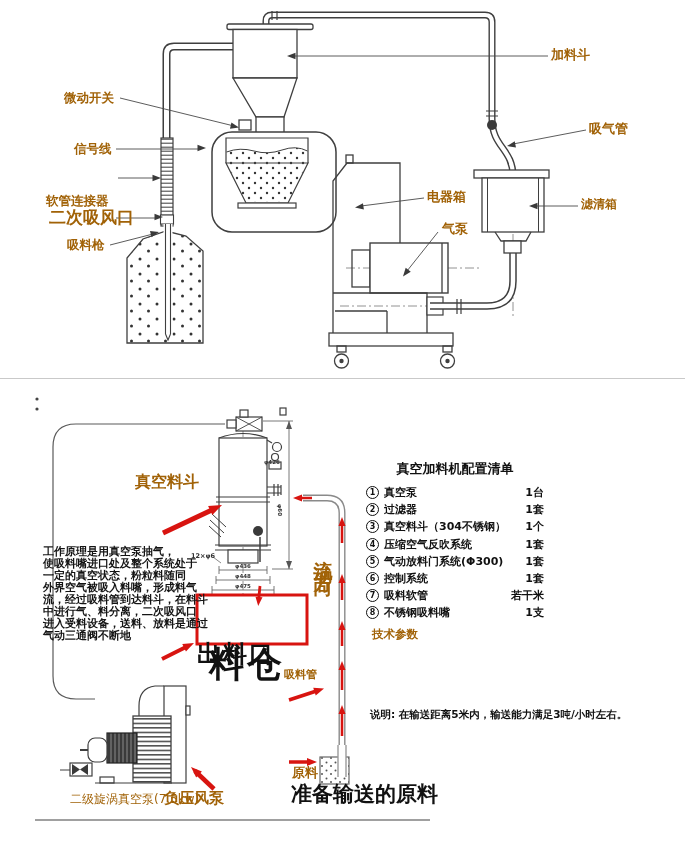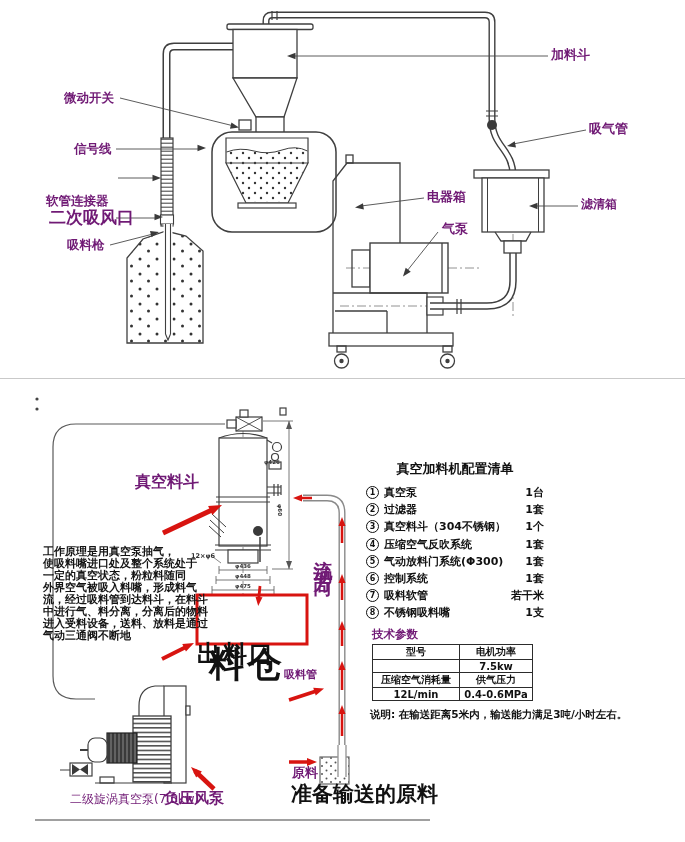--- a/index.html
+++ b/index.html
@@ -1,19 +1,19 @@
 <!DOCTYPE html>
 <html><head>
 <meta charset="utf-8">
 <style>
   html,body{margin:0;padding:0;background:#fff;}
   .page{position:relative;width:685px;height:842px;background:#ffffff;overflow:hidden;
         font-family:"DejaVu Sans",sans-serif;color:#1c1c1c;}
   svg{position:absolute;left:0;top:0;}
-  .lbl{position:absolute;font-weight:bold;color:#701a75;white-space:nowrap;line-height:1.05;}
+  .lbl{position:absolute;font-weight:bold;color:#a16207;white-space:nowrap;line-height:1.05;}
   .lbl-plain{font-weight:normal;}
   .divider{position:absolute;left:0;top:378px;width:685px;height:1px;background:#c9c9c9;}
   .principle{position:absolute;left:43px;top:546px;width:182px;font-size:11px;font-weight:bold;
              line-height:12px;color:#141414;}
   .vertical{writing-mode:vertical-rl;letter-spacing:6px;}
   .parts{position:absolute;left:366px;top:460px;width:178px;font-size:11px;font-weight:bold;color:#111;}
   .pl-title{text-align:center;margin-bottom:6px;font-size:13px;}
   .pl-row{display:flex;align-items:center;height:17.2px;}
   .pl-num{display:inline-flex;align-items:center;justify-content:center;width:11px;height:11px;
           border:1.3px solid #111;border-radius:50%;font-size:8px;margin-right:5px;flex:0 0 auto;}
@@ -324,21 +324,21 @@
 
     <path d="M35,820 H430" stroke="#808080" stroke-width="1.4"></path>
   </svg>
 
   <div class="principle">
     <div>工作原理是用真空泵抽气，</div>
     <div>使吸料嘴进口处及整个系统处于</div>
     <div>一定的真空状态，粉粒料随同</div>
     <div>外界空气被吸入料嘴，形成料气</div>
     <div>流，经过吸料管到达料斗，在料斗</div>
-    <div>中进行气、料分离，分离后的物料</div>
+    <div>中进行气、料分离，二次吸风口</div>
     <div>进入受料设备，送料、放料是通过</div>
     <div>气动三通阀不断地</div>
   </div>
 
   <div class="lbl" style="left:135px;top:474px;font-size:16px;">真空料斗</div>
   <div class="lbl" style="left:209px;top:602px;font-size:35px;letter-spacing:3px;color:#111;margin-top:44px;">料仓</div>
   <div class="lbl" style="left:197px;top:642px;font-size:24px;letter-spacing:2px;color:#111;text-align:center;">出料口</div>
   <div class="lbl vertical" style="left:313px;top:545px;font-size:19px;height:108px;">流动方向</div>
   <div class="lbl" style="left:284px;top:669px;font-size:11px;">吸料管</div>
   <div class="lbl" style="left:292px;top:766px;font-size:13px;">原料</div>
@@ -384,35 +384,15 @@
       <span class="pl-qty">若干米</span>
     </div>
     <div class="pl-row">
       <span class="pl-num">8</span>
       <span>不锈钢吸料嘴</span>
       <span class="pl-qty">1支</span>
     </div>
   </div>
 
   <div class="tech-title lbl">技术参数</div>
-  <table class="tech">
-    <tbody>
-        <tr>
-      <td>型号</td>
-      <td class="c2">电机功率</td>
-    </tr>
-    <tr>
-      <td></td>
-      <td class="c2">7.5kw</td>
-    </tr>
-    <tr>
-      <td>压缩空气消耗量</td>
-      <td class="c2">供气压力</td>
-    </tr>
-    <tr>
-      <td>12L/min</td>
-      <td class="c2">0.4-0.6MPa</td>
-    </tr>
-  </tbody>
-    </table>
   <div class="note">说明: 在输送距离5米内，输送能力满足3吨/小时左右。</div>
 
 </div>
 
 </body></html>

